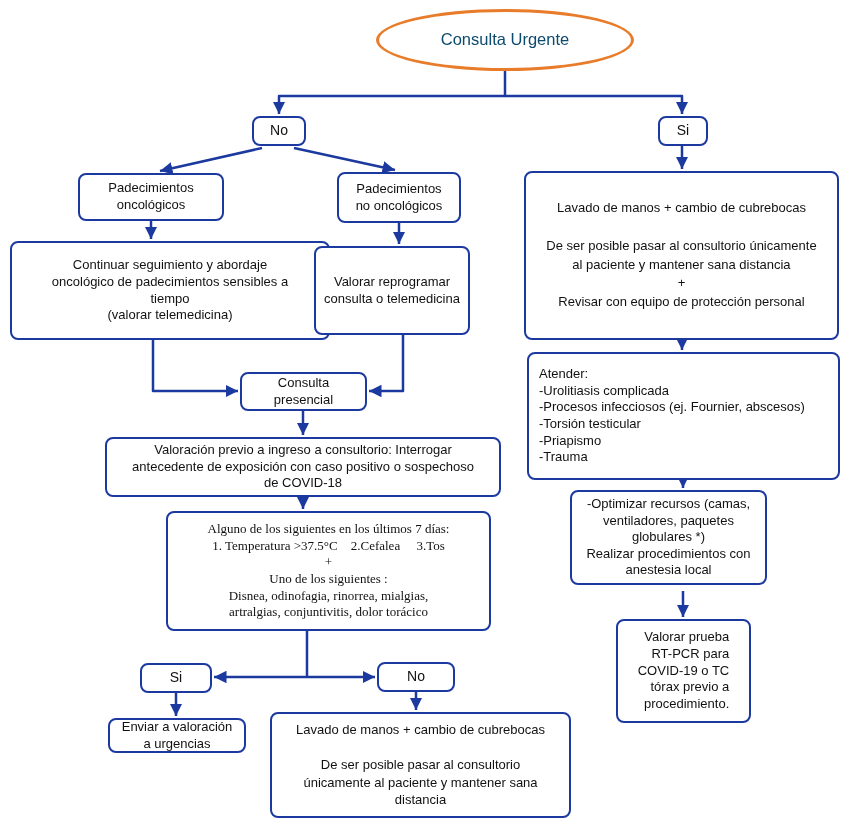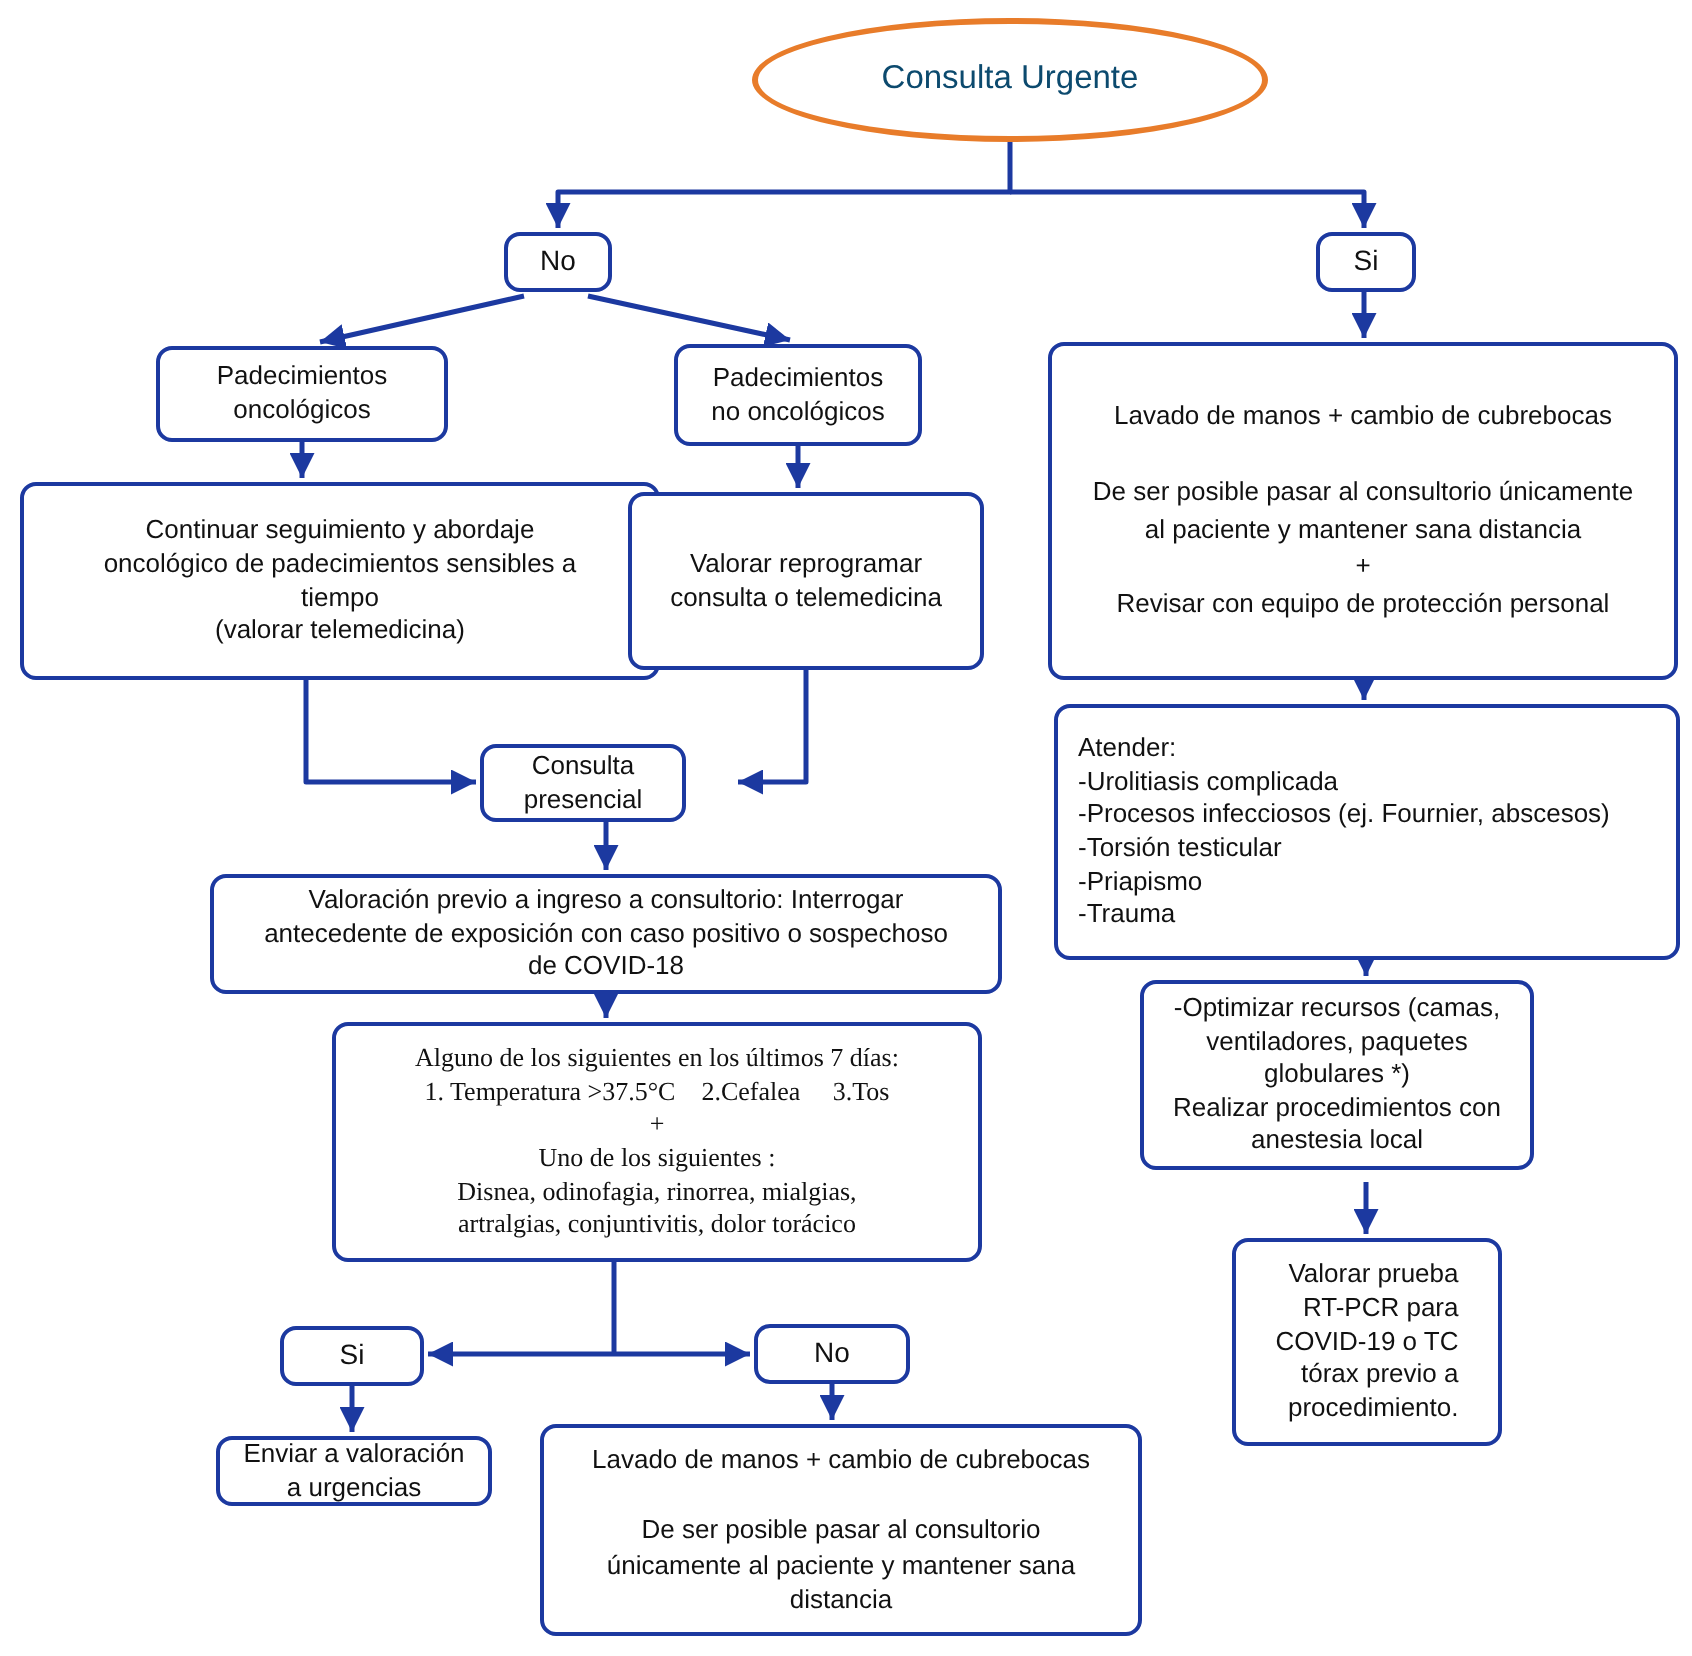--- a/index.html
+++ b/index.html
@@ -90,24 +90,24 @@
 oncológicos</div>
 
   <div class="node" style="left:337px; top:172px; width:124px; height:51px;">Padecimientos
 no oncológicos</div>
 
   <div class="node" style="left:10px; top:241px; width:320px; height:99px;">Continuar seguimiento y abordaje
 oncológico de padecimientos sensibles a
 tiempo
 (valorar telemedicina)</div>
 
-  <div class="node" style="left:314px; top:246px; width:178px; height:89px;">Valorar reprogramar
+  <div class="node" style="left:314px; top:246px; width:156px; height:89px;">Valorar reprogramar
 consulta o telemedicina</div>
 
-  <div class="node" style="left:240px; top:372px; width:103px; height:39px;">Consulta
+  <div class="node" style="left:240px; top:372px; width:127px; height:39px;">Consulta
 presencial</div>
 
   <div class="node" style="left:105px; top:437px; width:396px; height:60px;">Valoración previo a ingreso a consultorio: Interrogar
 antecedente de exposición con caso positivo o sospechoso
 de COVID-18</div>
 
   <div class="node" style="left:166px; top:511px; width:325px; height:120px;font-family:Liberation Serif, serif;">Alguno de los siguientes en los últimos 7 días:
 1. Temperatura &gt;37.5°C    2.Cefalea     3.Tos
 +
 Uno de los siguientes :

